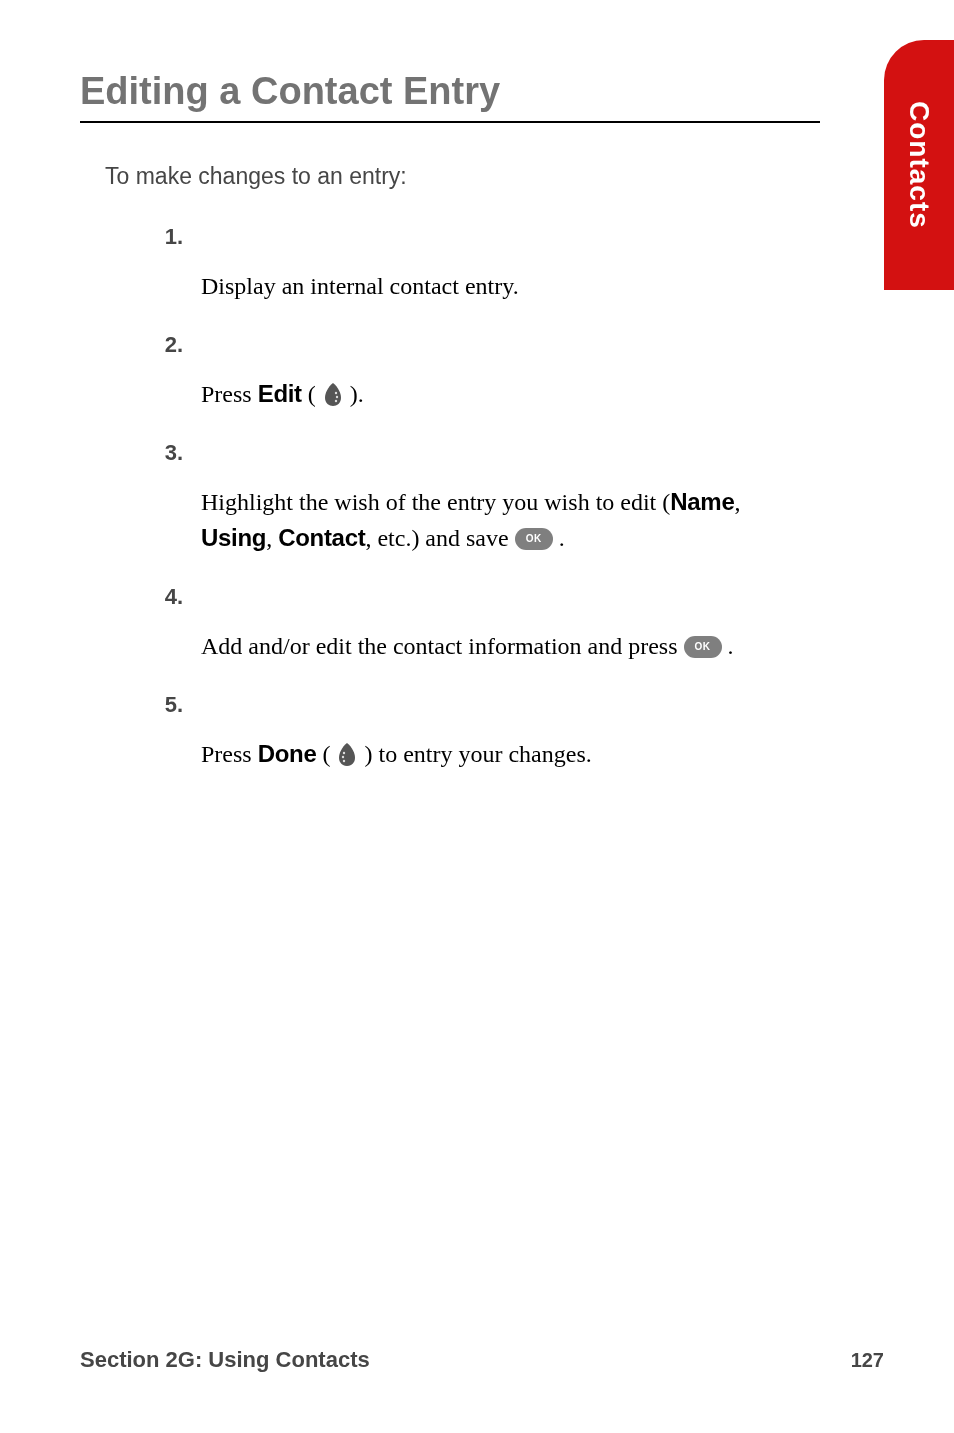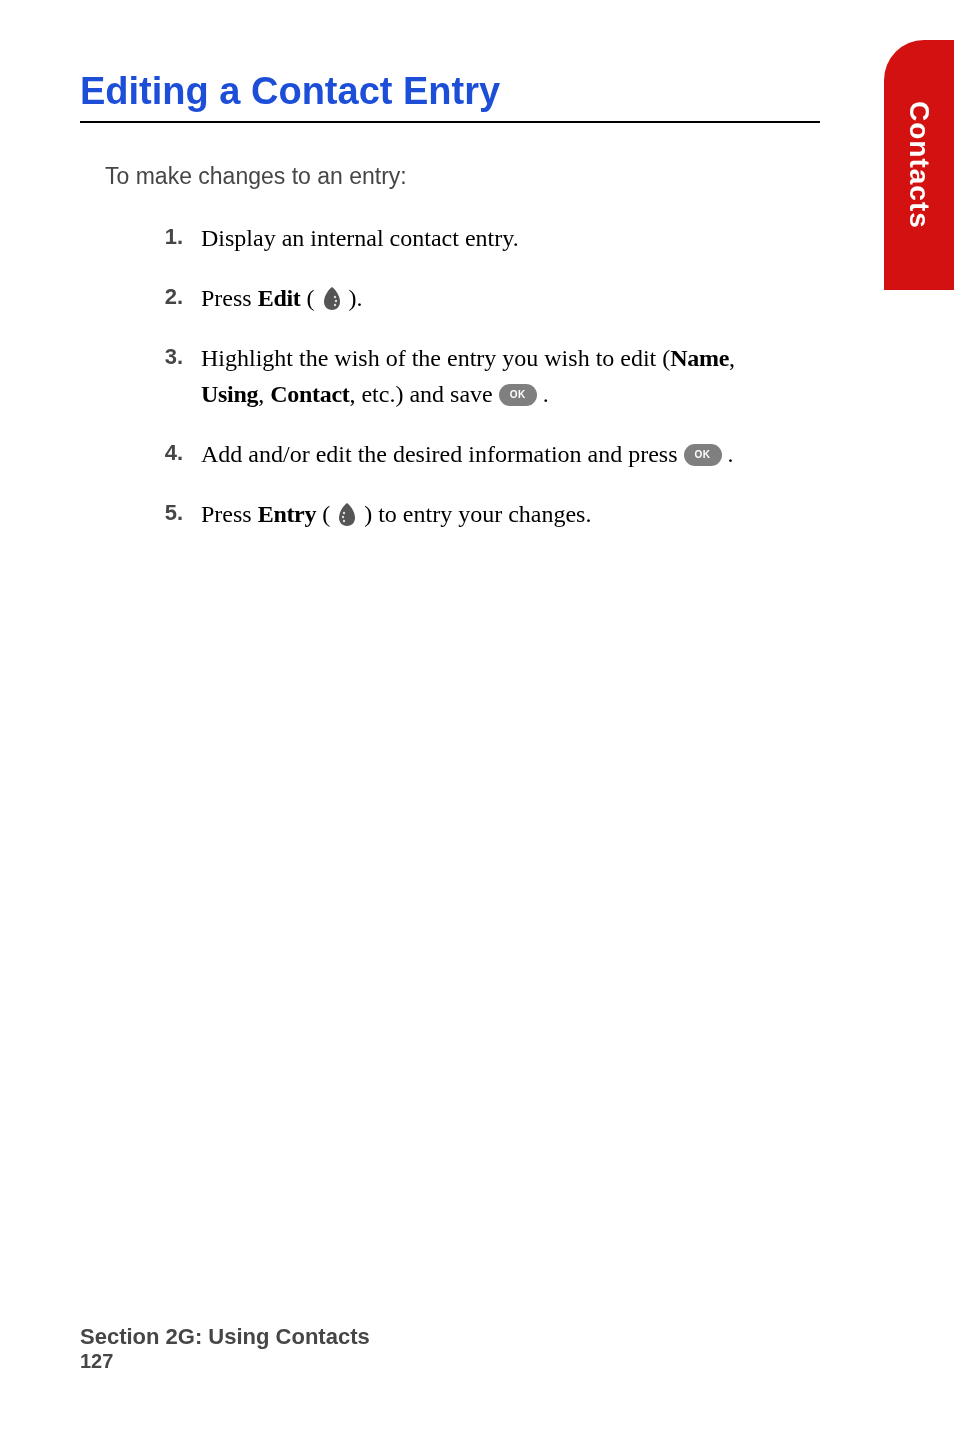--- a/index.html
+++ b/index.html
@@ -16,21 +16,21 @@
     }
     .page {
       padding: 70px 70px 60px 80px;
       height: 100%;
       position: relative;
     }
     .heading {
       font-family: Arial, Helvetica, sans-serif;
       font-weight: bold;
       font-size: 38px;
-      color: #1d4ed8;
+      color: #737373;
       margin-bottom: 8px;
     }
     .heading-rule {
       width: 740px;
       height: 2px;
       background: #000000;
       margin-bottom: 40px;
     }
     .subheading {
       font-family: Arial, Helvetica, sans-serif;
@@ -55,23 +55,24 @@
       font-size: 22px;
       color: #464646;
       min-width: 38px;
       text-align: right;
       margin-right: 18px;
     }
     .step-body {
       font-size: 24px;
       color: #000000;
       max-width: 580px;
+      margin-top: 48px;
     }
     .cond-bold {
-      font-family: Liberation Serif, serif;
+      font-family: Liberation Sans, sans-serif;
       font-weight: bold;
       font-stretch: condensed;
       letter-spacing: -0.3px;
     }
     .softkey-icon {
       display: inline-block;
       width: 22px;
       height: 26px;
       vertical-align: -5px;
     }
@@ -121,21 +122,20 @@
       letter-spacing: 1px;
     }
     .footer {
       position: absolute;
       bottom: 60px;
       left: 80px;
       right: 70px;
       display: flex;
       justify-content: space-between;
       align-items: baseline;
-      flex-direction: column;
     }
     .footer-left {
       font-family: Arial, Helvetica, sans-serif;
       font-weight: bold;
       font-size: 22px;
       color: #464646;
     }
     .footer-right {
       font-family: Arial, Helvetica, sans-serif;
       font-weight: bold;
@@ -167,25 +167,25 @@
                 <circle cx="14" cy="20" r="1.2" fill="#ddd"></circle>
               </g>
             </svg></span><span> ).</span></div>
       </div>
       <div class="step">
         <div class="step-num">3.</div>
         <div class="step-body"><span>Highlight the wish of the entry you wish to edit (</span><span class="cond-bold">Name</span><span>, </span><span class="cond-bold">Using</span><span>, </span><span class="cond-bold">Contact</span><span>, etc.) and save </span><span class="ok-icon"></span><span> .</span></div>
       </div>
       <div class="step">
         <div class="step-num">4.</div>
-        <div class="step-body"><span>Add and/or edit the desired information and press </span><span class="ok-icon"></span><span> .</span></div>
+        <div class="step-body"><span>Add and/or edit the contact information and press </span><span class="ok-icon"></span><span> .</span></div>
       </div>
       <div class="step">
         <div class="step-num">5.</div>
-        <div class="step-body"><span>Press </span><span class="cond-bold">Entry</span><span> ( </span><span class="softkey-icon"><svg viewBox="0 0 22 26">
+        <div class="step-body"><span>Press </span><span class="cond-bold">Done</span><span> ( </span><span class="softkey-icon"><svg viewBox="0 0 22 26">
               <g transform="scale(-1,1) translate(-22,0)">
                 <path d="M11 2 C 6 6, 3 12, 3 17 C 3 22, 7 25, 11 25 C 15 25, 19 22, 19 17 C 19 12, 16 6, 11 2 Z" fill="#555"></path>
                 <circle cx="14" cy="12" r="1.2" fill="#ddd"></circle>
                 <circle cx="15" cy="16" r="1.2" fill="#ddd"></circle>
                 <circle cx="14" cy="20" r="1.2" fill="#ddd"></circle>
               </g>
             </svg></span><span> ) to entry your changes.</span></div>
       </div>
     </div>
 

